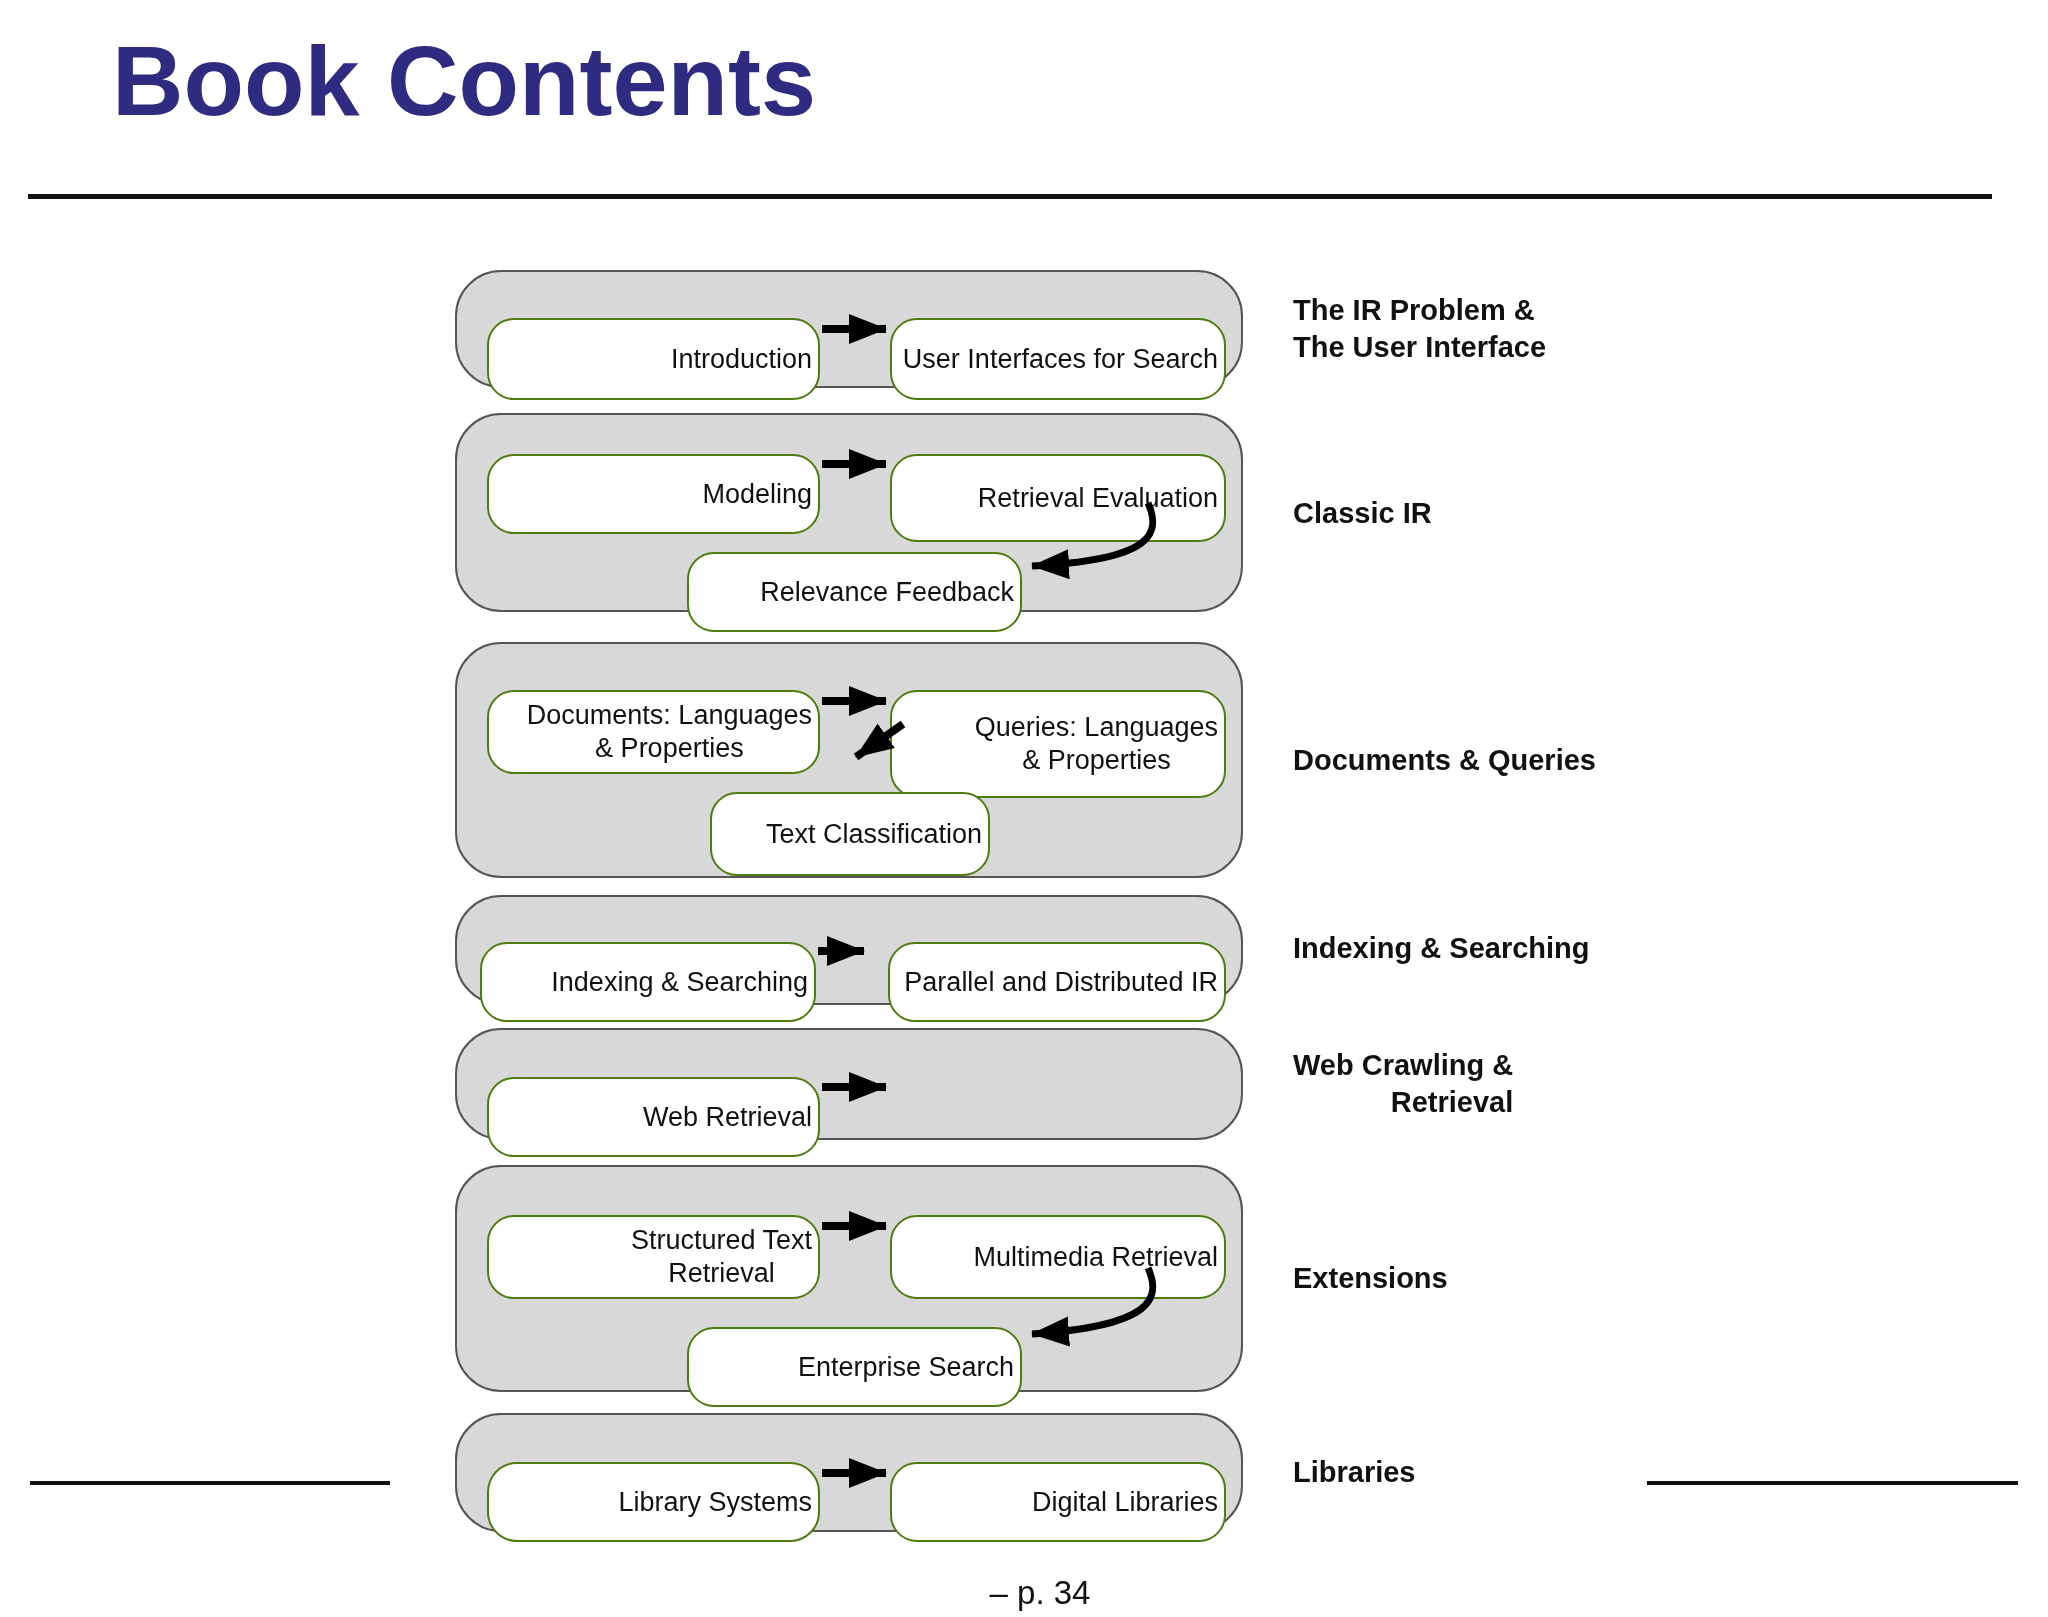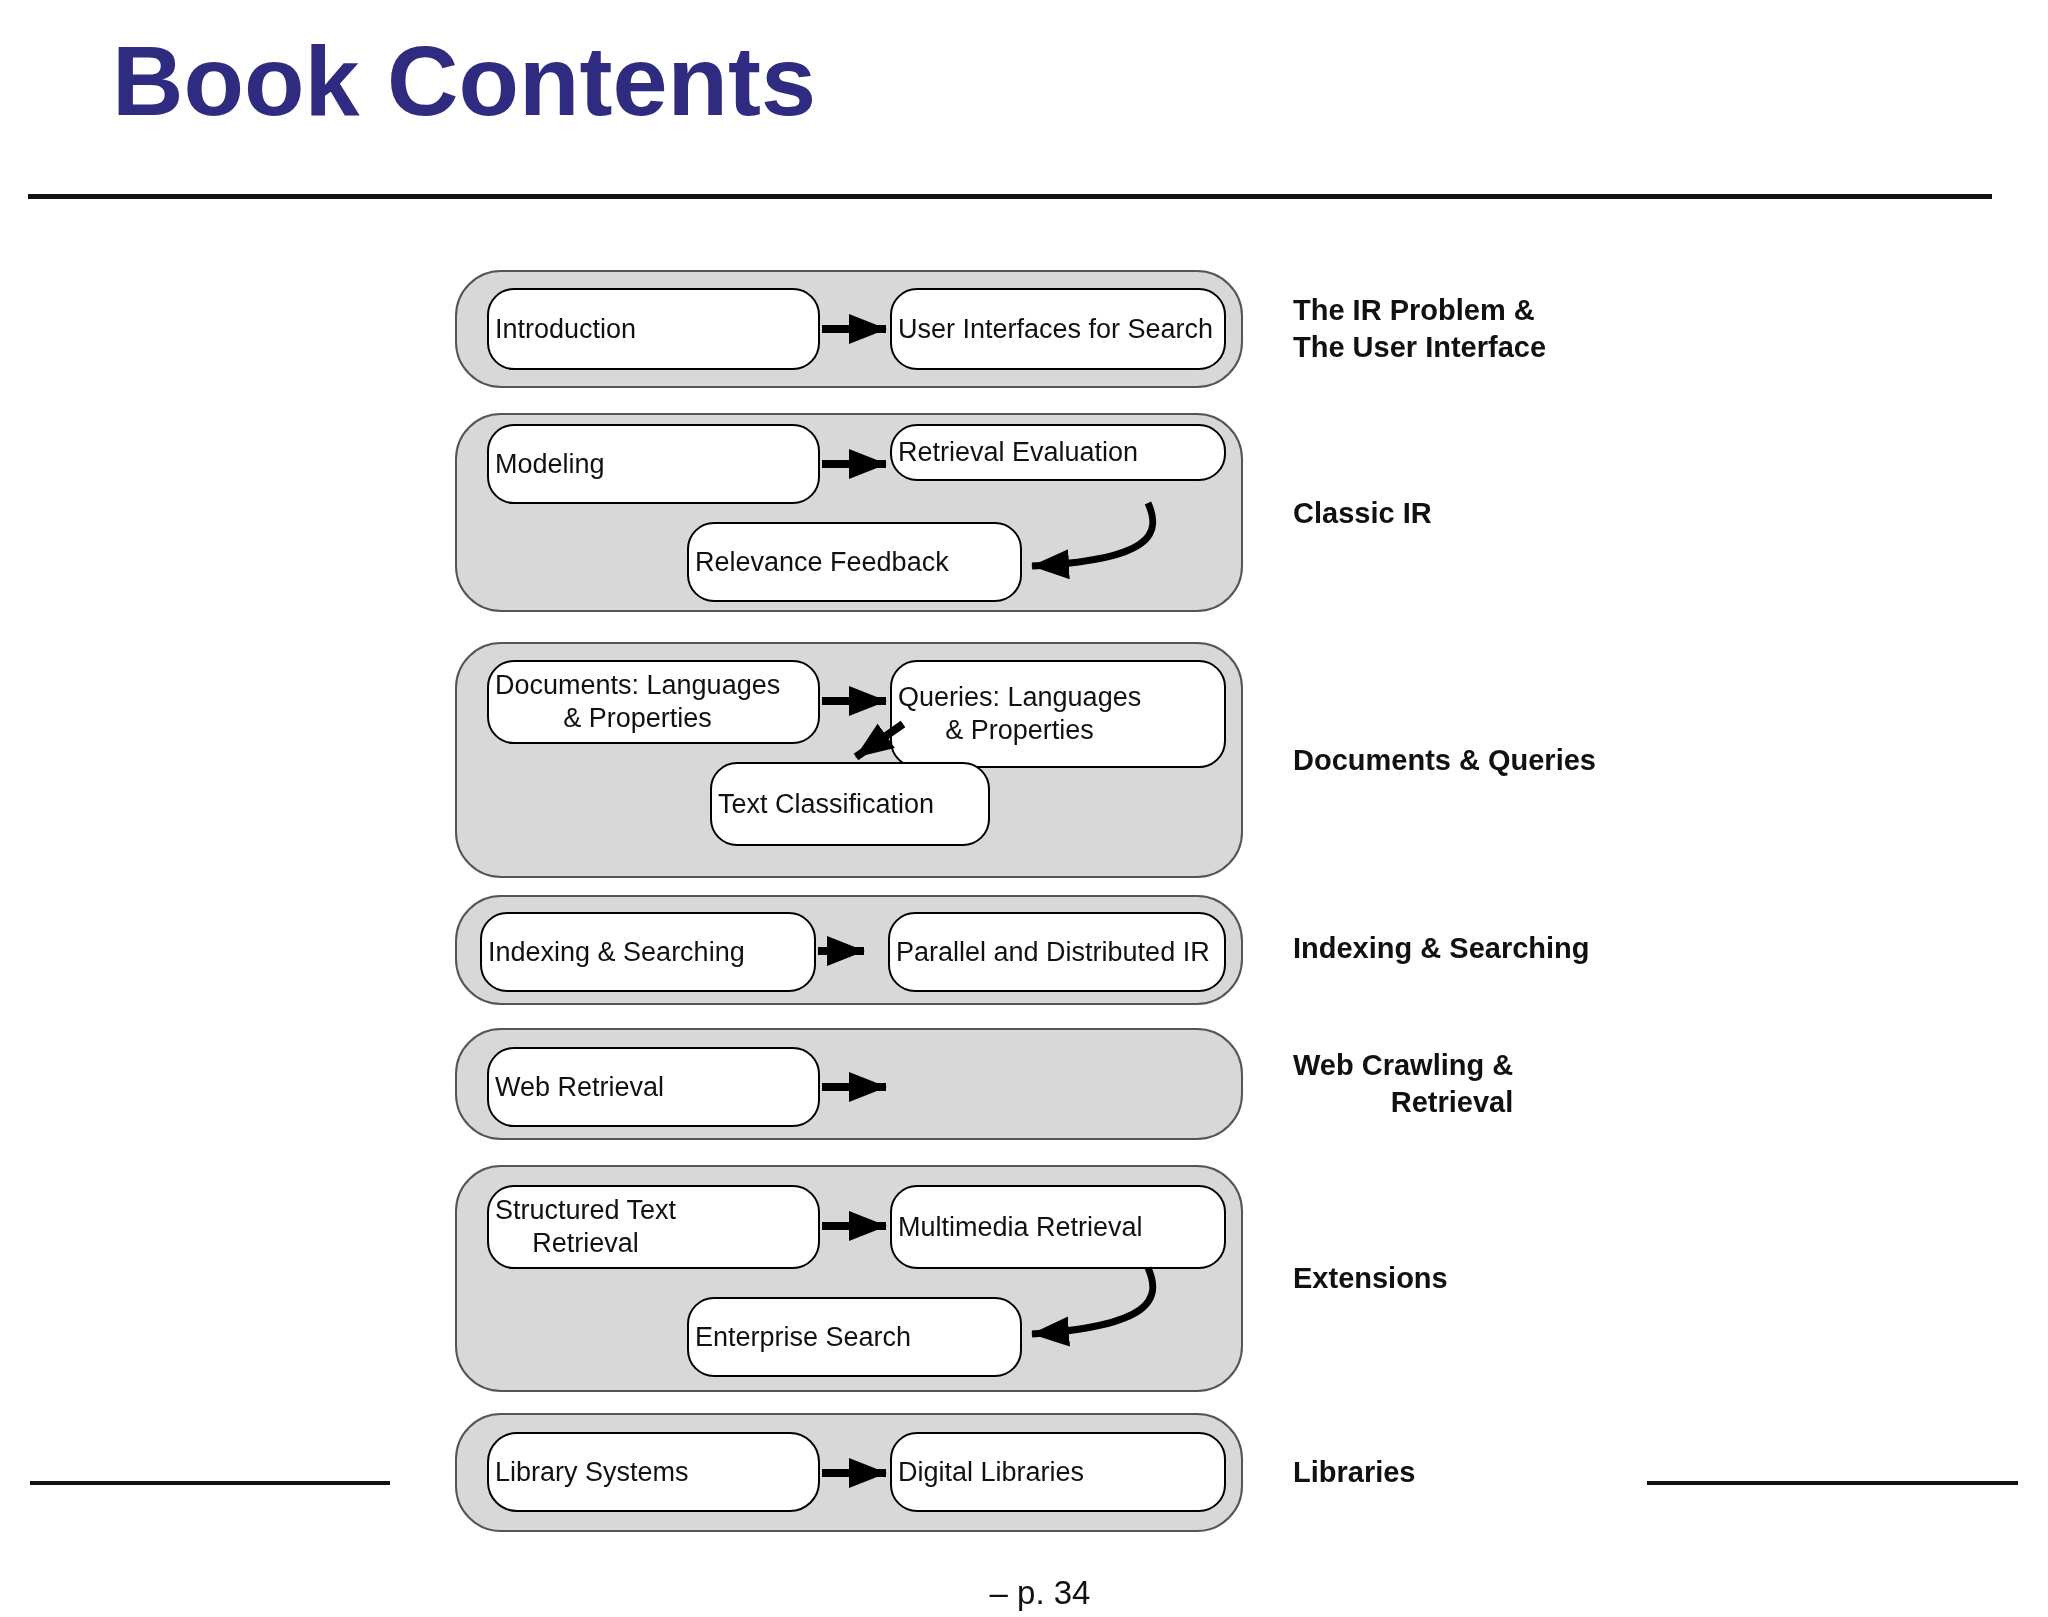--- a/index.html
+++ b/index.html
@@ -6,24 +6,24 @@
   .slide{position:relative;width:2048px;height:1617px;background:#ffffff;
          font-family:"Liberation Sans",sans-serif;overflow:hidden;}
 
   .title{position:absolute;left:112px;top:24px;font-size:99px;font-weight:bold;
          color:#2f2b80;line-height:1.15;}
   .title-rule{position:absolute;left:28px;top:194px;width:1964px;height:5px;background:#111;}
 
   .group{position:absolute;left:455px;width:788px;background:#d8d8d8;
          border:2px solid #555;border-radius:46px;box-sizing:border-box;}
 
-  .node{position:absolute;background:#ffffff;border:2px solid #000000;border-radius:27px;
-        box-sizing:border-box;display:flex;align-items:center;justify-content:flex-start;
+  .node{position:absolute;background:#ffffff;border:2px solid #4d7c0f;border-radius:27px;
+        box-sizing:border-box;display:flex;align-items:center;justify-content:flex-end;
         text-align:center;font-size:27px;color:#111;line-height:33px;white-space:pre-line;
-        padding:2px 6px;}
+        padding:2px 6px;margin-top:30px;}
 
   .glabel{position:absolute;left:1293px;font-size:29px;font-weight:bold;color:#111;
           line-height:37px;}
   .glabel span{display:block;}
 
   .rule{position:absolute;height:4px;background:#111;}
   .footer{position:absolute;left:880px;top:1574px;width:320px;text-align:center;
           font-size:33px;color:#111;}
 
   svg.arrows{position:absolute;left:0;top:0;pointer-events:none;}
@@ -41,21 +41,21 @@
   <div class="group" style="top:642px;height:236px;"></div>
   <div class="group" style="top:895px;height:110px;"></div>
   <div class="group" style="top:1028px;height:112px;"></div>
   <div class="group" style="top:1165px;height:227px;"></div>
   <div class="group" style="top:1413px;height:119px;"></div>
 
   <div class="node" style="left:487px;top:288px;width:333px;height:82px;"><span>Introduction</span></div>
   <div class="node" style="left:890px;top:288px;width:336px;height:82px;"><span>User Interfaces for Search</span></div>
 
   <div class="node" style="left:487px;top:424px;width:333px;height:80px;"><span>Modeling</span></div>
-  <div class="node" style="left:890px;top:424px;width:336px;height:57px;"><span>Retrieval Evaluation</span></div>
+  <div class="node" style="left:890px;top:424px;width:336px;height:88px;"><span>Retrieval Evaluation</span></div>
   <div class="node" style="left:687px;top:522px;width:335px;height:80px;"><span>Relevance Feedback</span></div>
 
   <div class="node" style="left:487px;top:660px;width:333px;height:84px;"><span>Documents: Languages
 &amp; Properties</span></div>
   <div class="node" style="left:890px;top:660px;width:336px;height:108px;"><span>Queries: Languages
 &amp; Properties</span></div>
   <div class="node" style="left:710px;top:762px;width:280px;height:84px;"><span>Text Classification</span></div>
 
   <div class="node" style="left:480px;top:912px;width:336px;height:80px;"><span>Indexing &amp; Searching</span></div>
   <div class="node" style="left:888px;top:912px;width:338px;height:80px;"><span>Parallel and Distributed IR</span></div>

